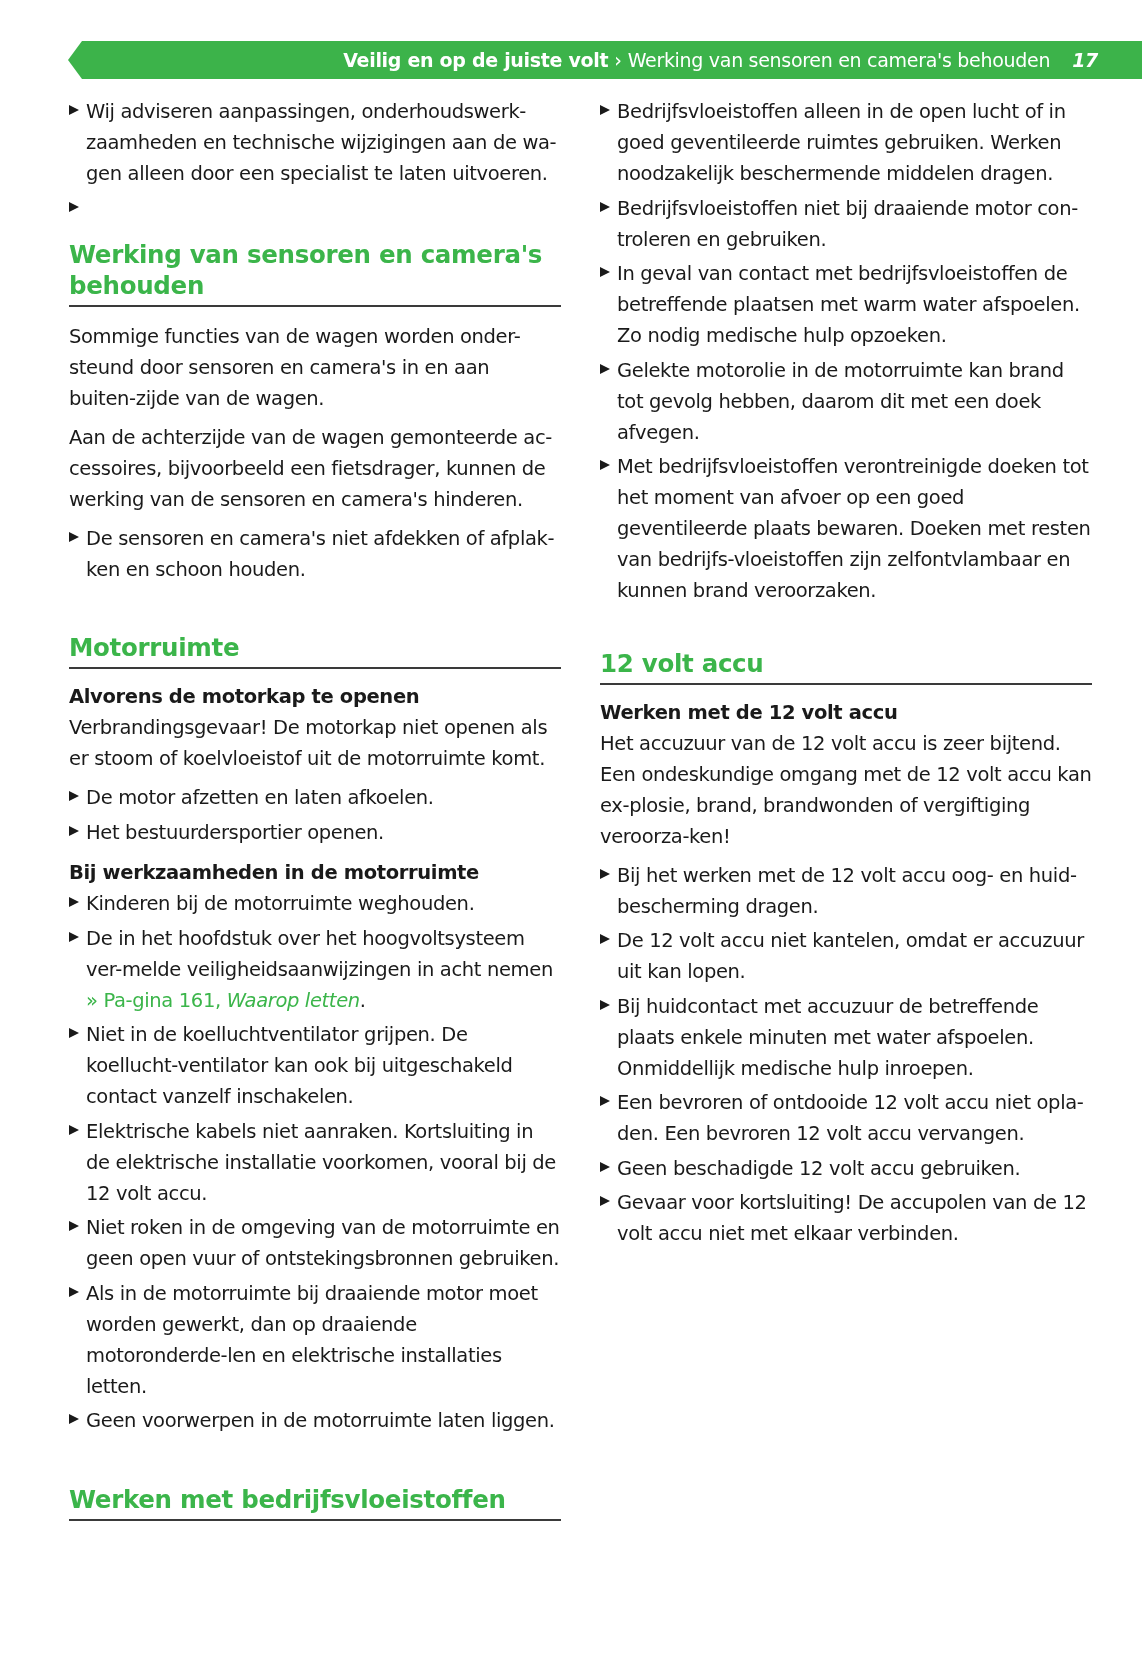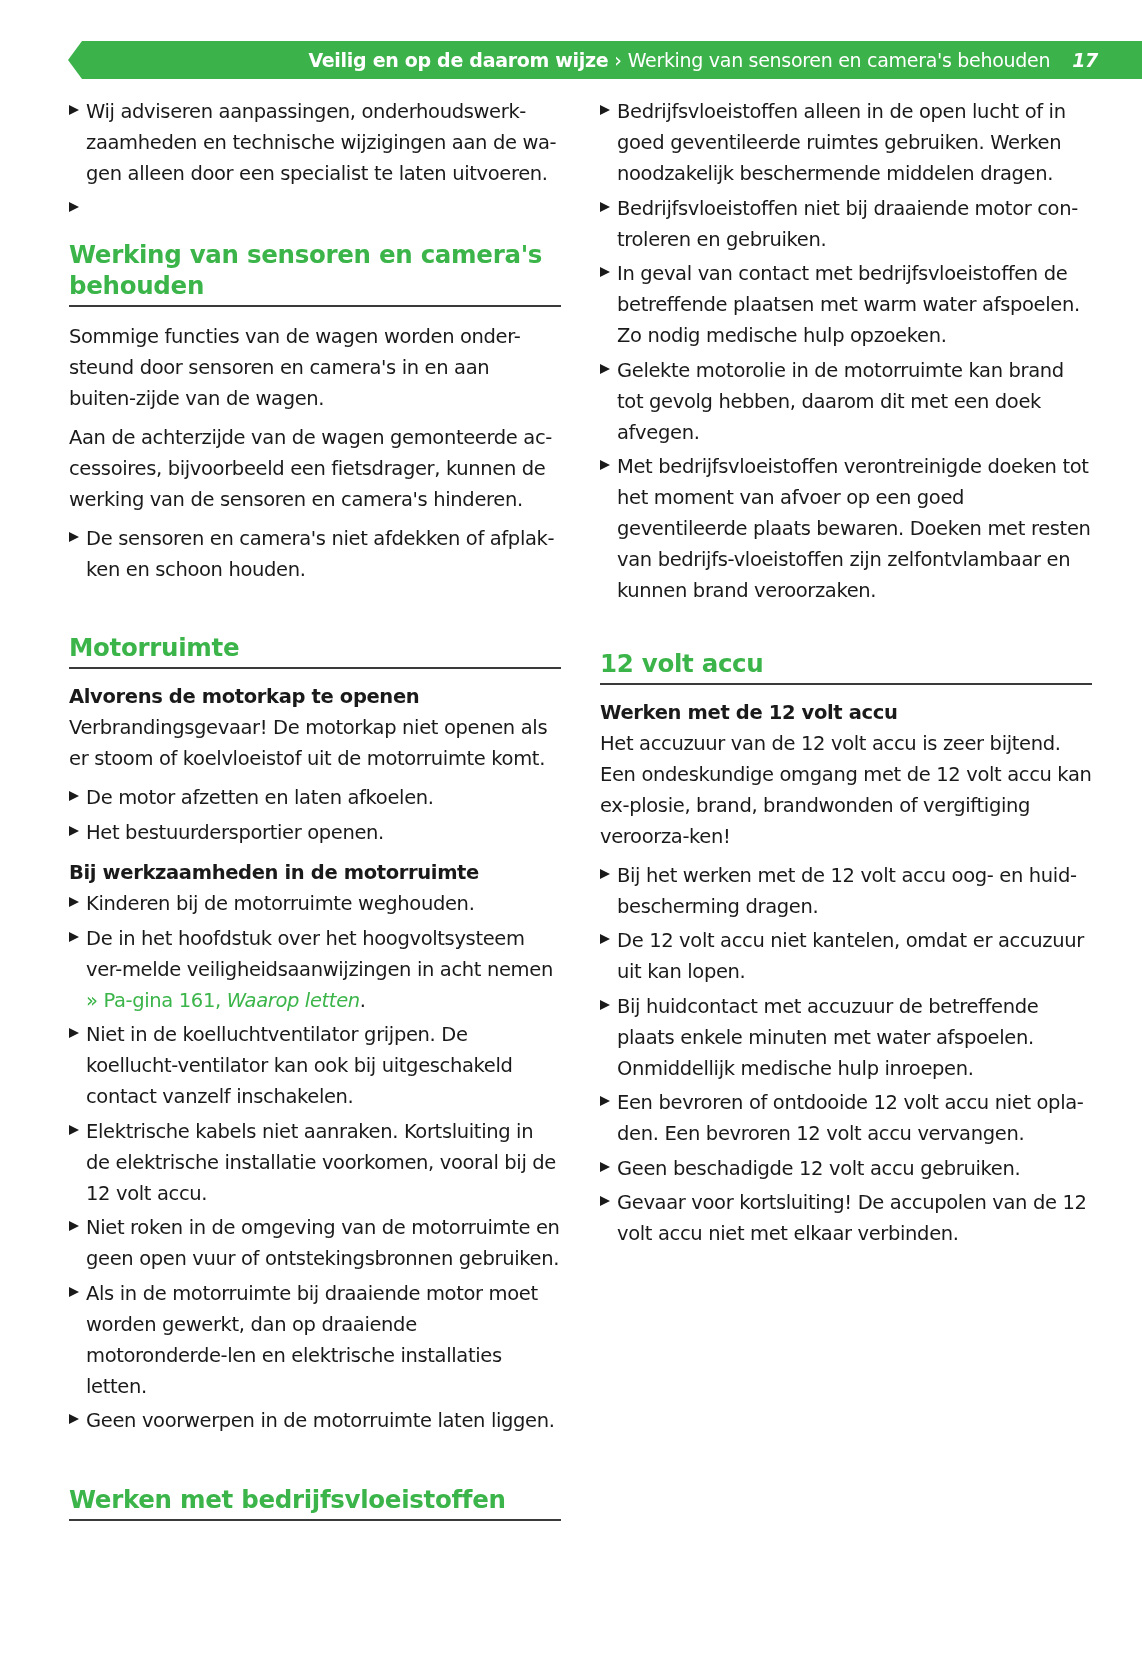--- a/index.html
+++ b/index.html
@@ -38,21 +38,21 @@
   }
   p.para { margin: 0 0 8px 0; }
   .subhead { font-weight: bold; }
   .link { color: #3bb54a; }
   .link-italic { color: #3bb54a; font-style: italic; }
 </style>
 </head>
 <body>
 
 <div class="header-band">
-  <span class="crumb-bold">Veilig en op de daarom wijze</span>
+  <span class="crumb-bold">Veilig en op de juiste volt</span>
   <span class="sep">›</span>
   <span>Werking van sensoren en camera's behouden</span>
   <span class="page-num">17</span>
 </div>
 
 <div class="col col-left">
   <ul class="bullets">
     <li><span class="bullet"></span><span>Wij adviseren aanpassingen, onderhoudswerk-zaamheden en technische wijzigingen aan de wa-gen alleen door een specialist te laten uitvoeren.</span></li>
     <li><span class="bullet"></span></li>
   </ul>

